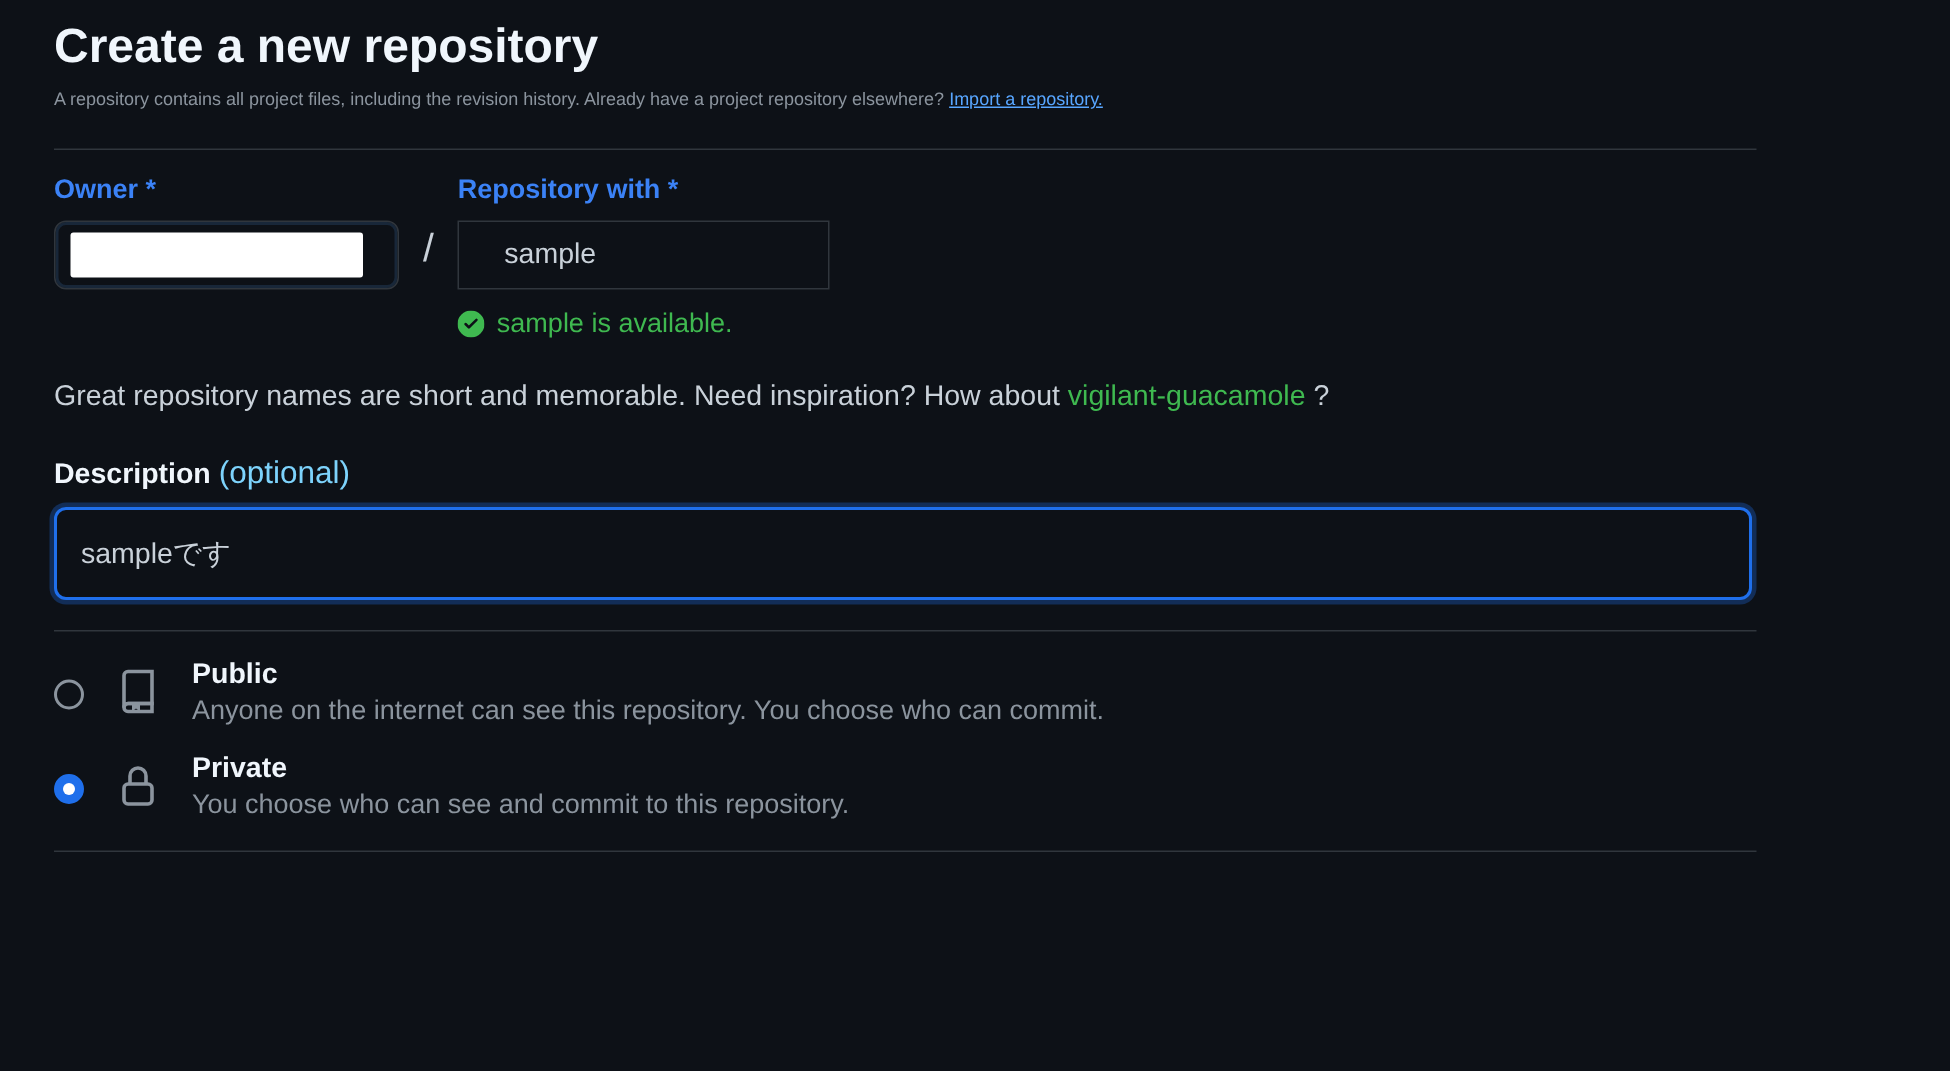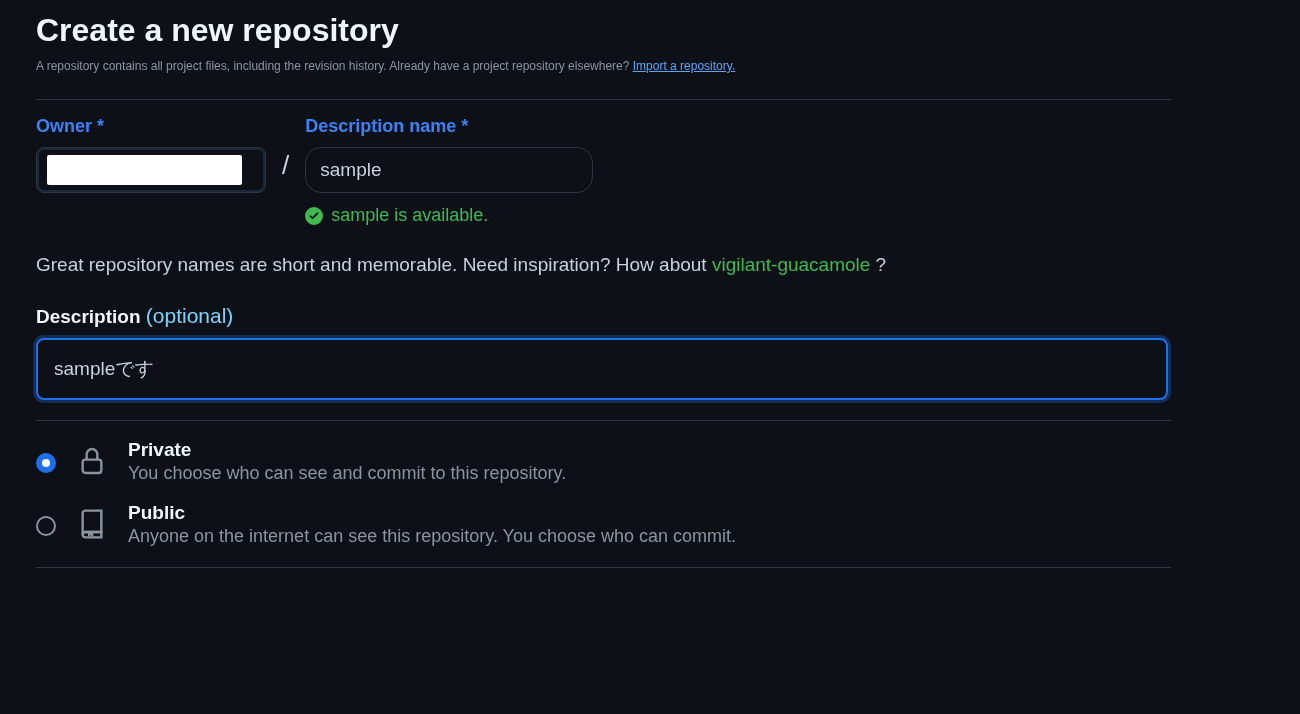--- a/index.html
+++ b/index.html
@@ -72,26 +72,26 @@
     }
     .slash {
       color: #c9d1d9;
       font-size: 26px;
       margin-top: 34px;
       font-weight: 400;
     }
     .text-input {
       background: #0d1117;
       border: 1px solid #30363d;
-      border-radius: 16px;
-      padding: 10px 14px;
+      border-radius: 0;
+      padding: 10px 30px;
       color: #c9d1d9;
       font-size: 19px;
       height: 46px;
-      width: 288px;
+      width: 248px;
       outline: none;
     }
     .availability {
       display: flex;
       align-items: center;
       gap: 8px;
       margin-top: 12px;
       color: #3fb950;
       font-size: 18px;
       font-weight: 500;
@@ -208,21 +208,21 @@
 
   <div class="row">
     <div class="field-group">
       <label class="field-label">Owner *</label>
       <div class="owner-select">
         <div class="owner-inner"></div>
       </div>
     </div>
     <div class="slash">/</div>
     <div class="field-group">
-      <label class="field-label">Description name *</label>
+      <label class="field-label">Repository with *</label>
       <input type="text" class="text-input" value="sample" style="">
       <div class="availability">
         <svg class="check-icon" viewBox="0 0 16 16" fill="#3fb950">
           <path d="M8 0a8 8 0 110 16A8 8 0 018 0zm3.78 6.03a.75.75 0 00-1.06-1.06L6.75 8.94 5.28 7.47a.75.75 0 00-1.06 1.06l2 2a.75.75 0 001.06 0l4.5-4.5z"></path>
         </svg>
         <span>sample is available.</span>
       </div>
     </div>
   </div>
 
@@ -233,40 +233,40 @@
   </p>
 
   <div class="field-group">
     <label class="desc-label">
       <span>Description </span><span class="optional">(optional)</span>
     </label>
     <input type="text" class="desc-input" value="sampleです" style="">
   </div>
 
   <hr class="divider-bottom">
-
-  <div class="visibility-option">
-    <div class="radio selected"></div>
-    <svg class="vis-icon" viewBox="0 0 24 24" fill="none" stroke="#8b949e" stroke-width="1.8">
-      <rect x="5" y="11" width="14" height="10" rx="2"></rect>
-      <path d="M8 11V7a4 4 0 018 0v4"></path>
-    </svg>
-    <div class="vis-text">
-      <div class="vis-title">Private</div>
-      <div class="vis-desc">You choose who can see and commit to this repository.</div>
-    </div>
-  </div>
 
   <div class="visibility-option">
     <div class="radio"></div>
     <svg class="vis-icon" viewBox="0 0 24 24" fill="none" stroke="#8b949e" stroke-width="1.8">
       <path d="M5 4a2 2 0 012-2h12v16H7a2 2 0 00-2 2V4z"></path>
       <path d="M5 20a2 2 0 012-2h12v4H7a2 2 0 01-2-2z"></path>
       <path d="M9 18v4l2-1.5 2 1.5v-4" fill="#8b949e" stroke="none"></path>
     </svg>
     <div class="vis-text">
       <div class="vis-title">Public</div>
       <div class="vis-desc">Anyone on the internet can see this repository. You choose who can commit.</div>
     </div>
   </div>
 
+  <div class="visibility-option">
+    <div class="radio selected"></div>
+    <svg class="vis-icon" viewBox="0 0 24 24" fill="none" stroke="#8b949e" stroke-width="1.8">
+      <rect x="5" y="11" width="14" height="10" rx="2"></rect>
+      <path d="M8 11V7a4 4 0 018 0v4"></path>
+    </svg>
+    <div class="vis-text">
+      <div class="vis-title">Private</div>
+      <div class="vis-desc">You choose who can see and commit to this repository.</div>
+    </div>
+  </div>
+
   <hr class="divider-bottom">
 </div>
 
 </body></html>

